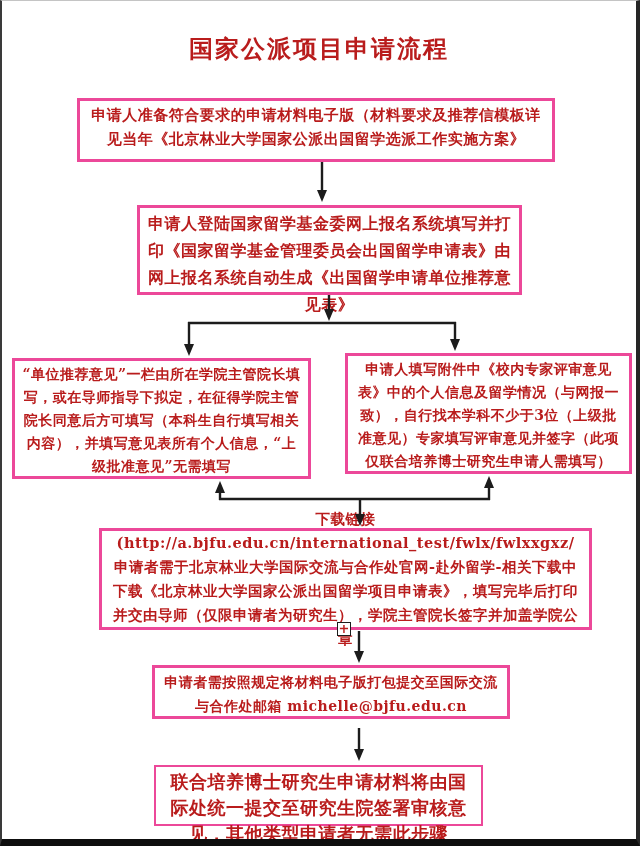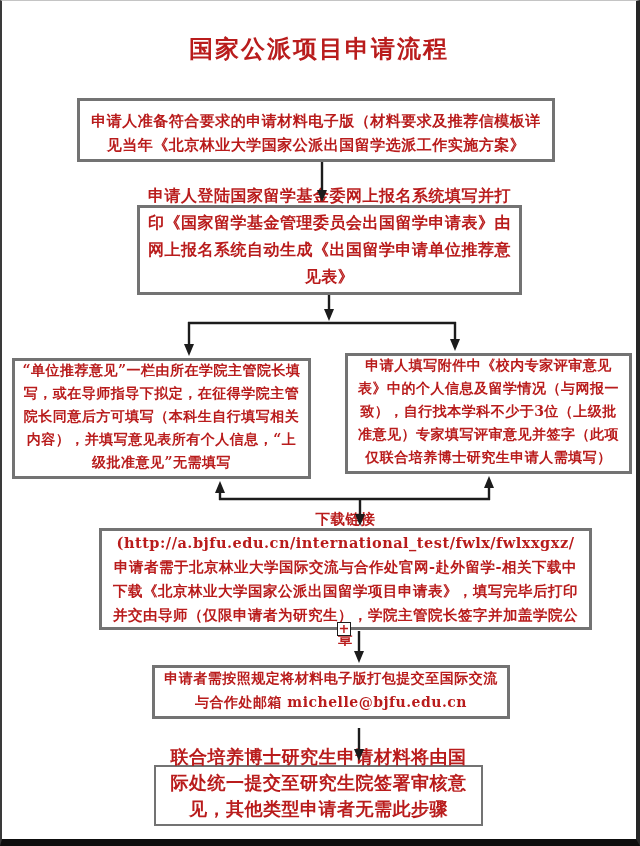--- a/index.html
+++ b/index.html
@@ -21,24 +21,24 @@
     position: absolute;
     left: 0; top: 32px; width: 100%;
     text-align: center;
     font-size: 24px;
     font-weight: bold;
     letter-spacing: 2px;
   }
   .fbox {
     position: absolute;
     box-sizing: border-box;
-    border: 3px solid #737373;
+    border: 3px solid #ec4899;
     background: #fff;
     display: flex;
-    align-items: flex-end;
+    align-items: flex-start;
     justify-content: center;
     text-align: center;
     font-weight: bold;
     letter-spacing: 0.5px;
   }
   .box1 { left: 75px;  top: 97px;  width: 478px; height: 64px;  font-size: 15px;   line-height: 24px; padding: 2px 8px; }
   .box2 { left: 135px; top: 204px; width: 385px; height: 90px;  font-size: 16px; line-height: 27px; padding: 2px 8px; }
   .box3l{ left: 10px;  top: 357px; width: 299px; height: 121px; font-size: 14px;   line-height: 23px; padding: 2px 6px; }
   .box3r{ left: 343px; top: 352px; width: 287px; height: 121px; font-size: 14px;   line-height: 23px; padding: 2px 6px; }
   .box4 { left: 97px;  top: 527px; width: 493px; height: 102px; font-size: 14.5px; line-height: 24px; padding: 2px 8px; flex-direction: column; }

